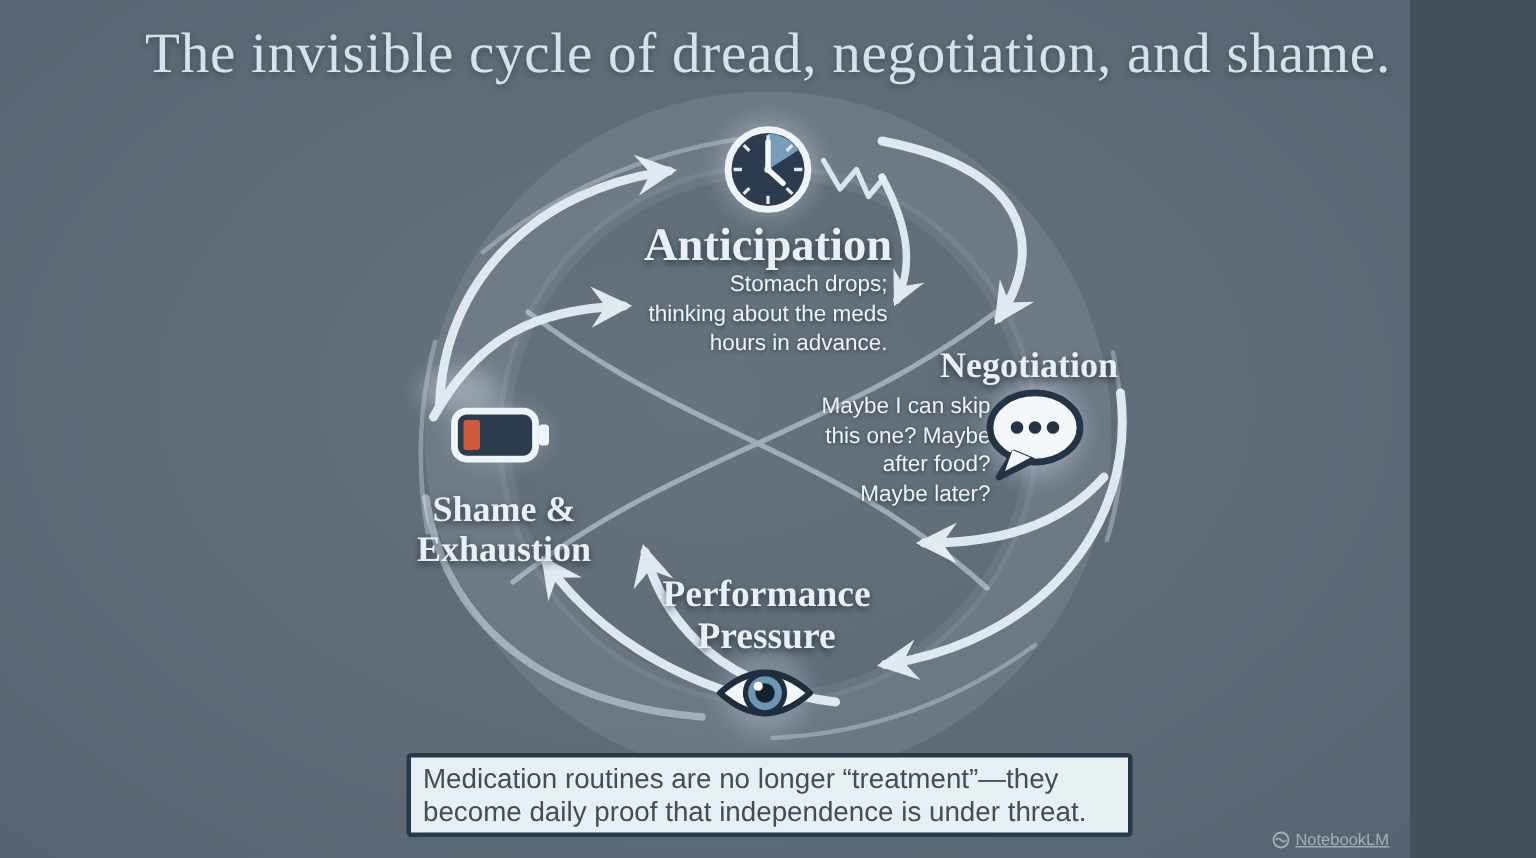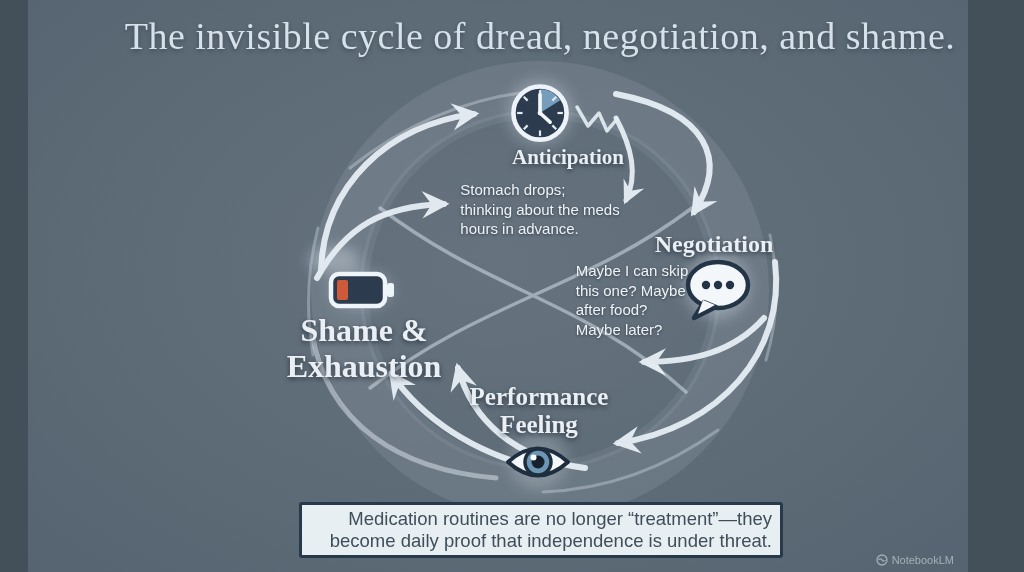--- a/index.html
+++ b/index.html
@@ -1,47 +1,46 @@
 <!DOCTYPE html>
 <html><head>
 <meta charset="utf-8">
 <style>
   html,body{margin:0;padding:0;background:#434f59;}
   .stage{
     position:relative;width:940px;height:572px;overflow:hidden;
     background:radial-gradient(ellipse at 50% 46%, #66737f 0%, #5d6b77 58%, #566370 100%);
     font-family:"Liberation Sans", sans-serif;
-    margin-left:28px;
   }
   .abs{position:absolute;}
   .pre{white-space:pre-line;}
   .title{
     left:512px;top:14px;transform:translateX(-50%);
     font-family:"Liberation Serif", serif;font-weight:normal;
     font-size:38px;color:#d6e1ea;letter-spacing:.5px;white-space:nowrap;
     text-shadow:0 2px 4px rgba(15,25,35,.35);
   }
   .stage-label{
     font-family:"Liberation Serif", serif;font-weight:bold;color:#e9eff4;
     text-shadow:0 2px 5px rgba(10,20,30,.6);text-align:center;line-height:1.12;
   }
   .stage-desc{
-    font-size:15px;color:#eef3f7;text-align:left;line-height:1.3;
+    font-size:15px;color:#eef3f7;text-align:right;line-height:1.3;
     text-shadow:0 1px 3px rgba(10,20,30,.55);
   }
   .cx{transform:translateX(-50%);}
   .caption-box{
     left:271px;top:502px;width:484px;box-sizing:border-box;
     background:#e8eff3;border:3px solid #263a4b;border-radius:3px;
-    padding:3px 8px;text-align:right;
+    padding:3px 8px;text-align:left;
     font-size:18.5px;line-height:1.18;color:#3e4e5a;
   }
   .watermark{
     right:14px;bottom:6px;display:flex;align-items:center;gap:4px;
-    color:rgba(225,234,241,.55);font-size:11px;
+    color:rgba(225,234,241,.55);font-size:11px;text-decoration:underline;
   }
   .icon{line-height:0;}
 </style>
 </head>
 <body>
 
 <div class="stage">
 
   <svg class="abs" style="left:0;top:0" width="1024" height="572" viewBox="0 0 1024 572">
     <defs>
@@ -110,21 +109,21 @@
           <line x1="49.5" y1="22.5" x2="53.7" y2="18.3"></line>
       </g>
       <g stroke="#f2f7fa" stroke-width="4" stroke-linecap="round">
         <line x1="36" y1="36" x2="36" y2="16"></line>
         <line x1="36" y1="36" x2="47" y2="46"></line>
       </g>
       <circle cx="36" cy="36" r="2.6" fill="#f2f7fa"></circle>
     </svg>
   </div>
 
-  <div class="abs cx stage-label" style="left:540px;top:146px;font-size:21px">Anticipation</div>
+  <div class="abs cx stage-label" style="left:512px;top:146px;font-size:31px">Anticipation</div>
   <div class="abs cx stage-desc pre" style="left:512px;top:180px">Stomach drops;
 thinking about the meds
 hours in advance.</div>
 
   <div class="abs cx stage-desc pre" style="left:604px;top:261px">Maybe I can skip
 this one? Maybe
 after food?
 Maybe later?</div>
   <div class="abs cx stage-label" style="left:686px;top:231px;font-size:24px;white-space:nowrap">Negotiation</div>
 
@@ -140,25 +139,25 @@
   </div>
 
   <div class="abs icon" style="left:300px;top:268px">
     <svg width="68" height="44" viewBox="0 0 68 44">
       <rect x="3" y="6" width="54" height="32" rx="8" fill="#2c3b4d" stroke="#eef4f8" stroke-width="4.5"></rect>
       <rect x="59" y="15" width="7" height="14" rx="2.5" fill="#eef4f8"></rect>
       <rect x="9" y="12" width="11" height="20" rx="2" fill="#cf5a3a"></rect>
     </svg>
   </div>
 
-  <div class="abs cx stage-label pre" style="left:336px;top:313px;font-size:32px">Shame &amp;
+  <div class="abs cx stage-label pre" style="left:336px;top:327px;font-size:24px">Shame &amp;
 Exhaustion</div>
 
   <div class="abs cx stage-label pre" style="left:511px;top:383px;font-size:25px">Performance
-Feeling</div>
+Pressure</div>
 
   <div class="abs icon" style="left:477px;top:440px">
     <svg width="66" height="44" viewBox="0 0 66 44">
       <path d="M3,22 Q33,-5 63,22 Q33,49 3,22 z" fill="#f3f7fa" stroke="#1f2e3e" stroke-width="4" stroke-linejoin="round"></path>
       <circle cx="33" cy="22" r="13" fill="#6d96b4" stroke="#1f2e3e" stroke-width="3.5"></circle>
       <circle cx="33" cy="22" r="6.5" fill="#16212e"></circle>
       <circle cx="28.5" cy="17.5" r="3" fill="#ffffff"></circle>
     </svg>
   </div>
 

